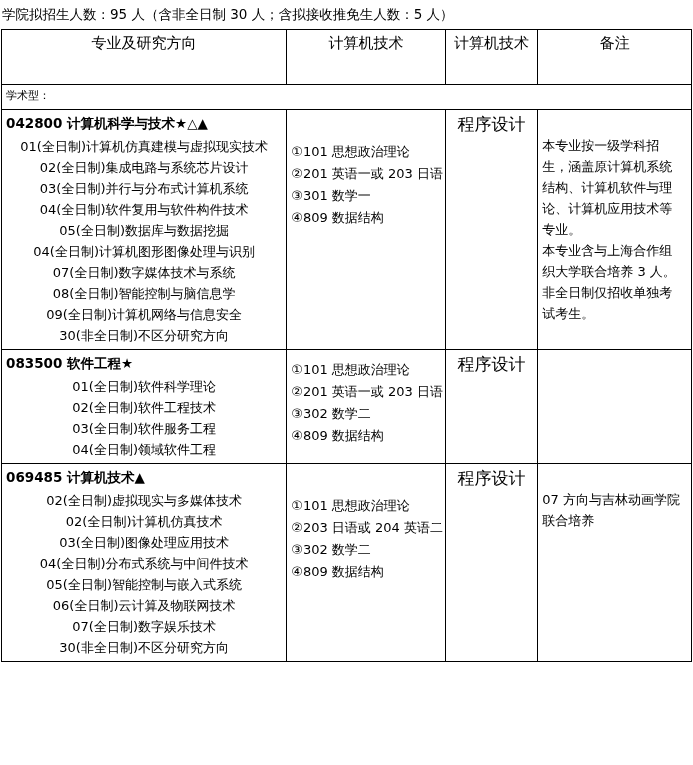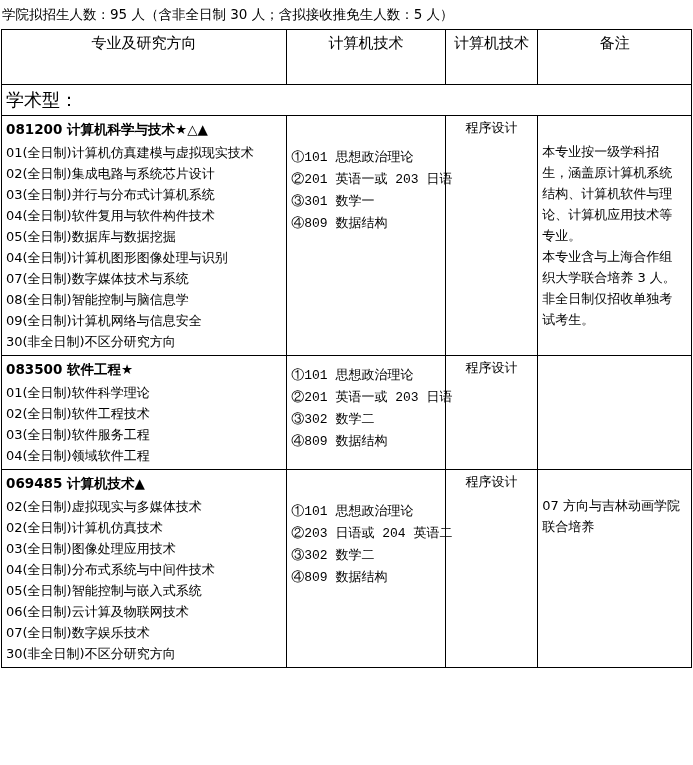--- a/index.html
+++ b/index.html
@@ -44,48 +44,47 @@
     font-size: 15px;
     height: 48px;
     line-height: 20px;
   }
   .col1 { width: 284px; }
   .col2 { width: 158px; }
   .col3 { width: 92px; }
   .col4 { width: 153px; }
 
   td.section {
-    font-size: 18px;
+    font-size: 11px;
     padding: 5px 4px 6px 4px;
     height: 18px;
   }
   .prog-title {
     font-size: 13.5px;
     font-weight: bold;
     line-height: 21px;
     padding-bottom: 2px;
     white-space: nowrap;
   }
   .dirs {
     line-height: 21px;
     font-size: 13px;
   }
-  .dirs div { white-space: nowrap; }
+  .dirs div { white-space: nowrap; text-align: center; }
   .subjects {
     line-height: 22px;
     font-size: 13px;
     padding-top: 28px;
-    font-family: Liberation Mono, monospace;
   }
   .subjects.compact { padding-top: 6px; }
   .subjects div { white-space: nowrap; }
   .center-mid {
     text-align: center;
     vertical-align: middle;
-    font-size: 13px;
+    font-size: 17px;
   }
   .remark {
     font-size: 13px;
     line-height: 21px;
     padding-top: 22px;
   }
   .blank { }
 </style>
 </head>
 <body>
@@ -110,21 +109,21 @@
       </tr>
     </thead>
     <tbody>
 
       <tr>
         <td class="section" colspan="4">学术型：</td>
       </tr>
 
       <tr>
         <td>
-          <div class="prog-title">081200 计算机科学与技术★△▲</div>
+          <div class="prog-title">042800 计算机科学与技术★△▲</div>
           <div class="dirs">
             <div>01(全日制)计算机仿真建模与虚拟现实技术</div>
             <div>02(全日制)集成电路与系统芯片设计</div>
             <div>03(全日制)并行与分布式计算机系统</div>
             <div>04(全日制)软件复用与软件构件技术</div>
             <div>05(全日制)数据库与数据挖掘</div>
             <div>04(全日制)计算机图形图像处理与识别</div>
             <div>07(全日制)数字媒体技术与系统</div>
             <div>08(全日制)智能控制与脑信息学</div>
             <div>09(全日制)计算机网络与信息安全</div>

